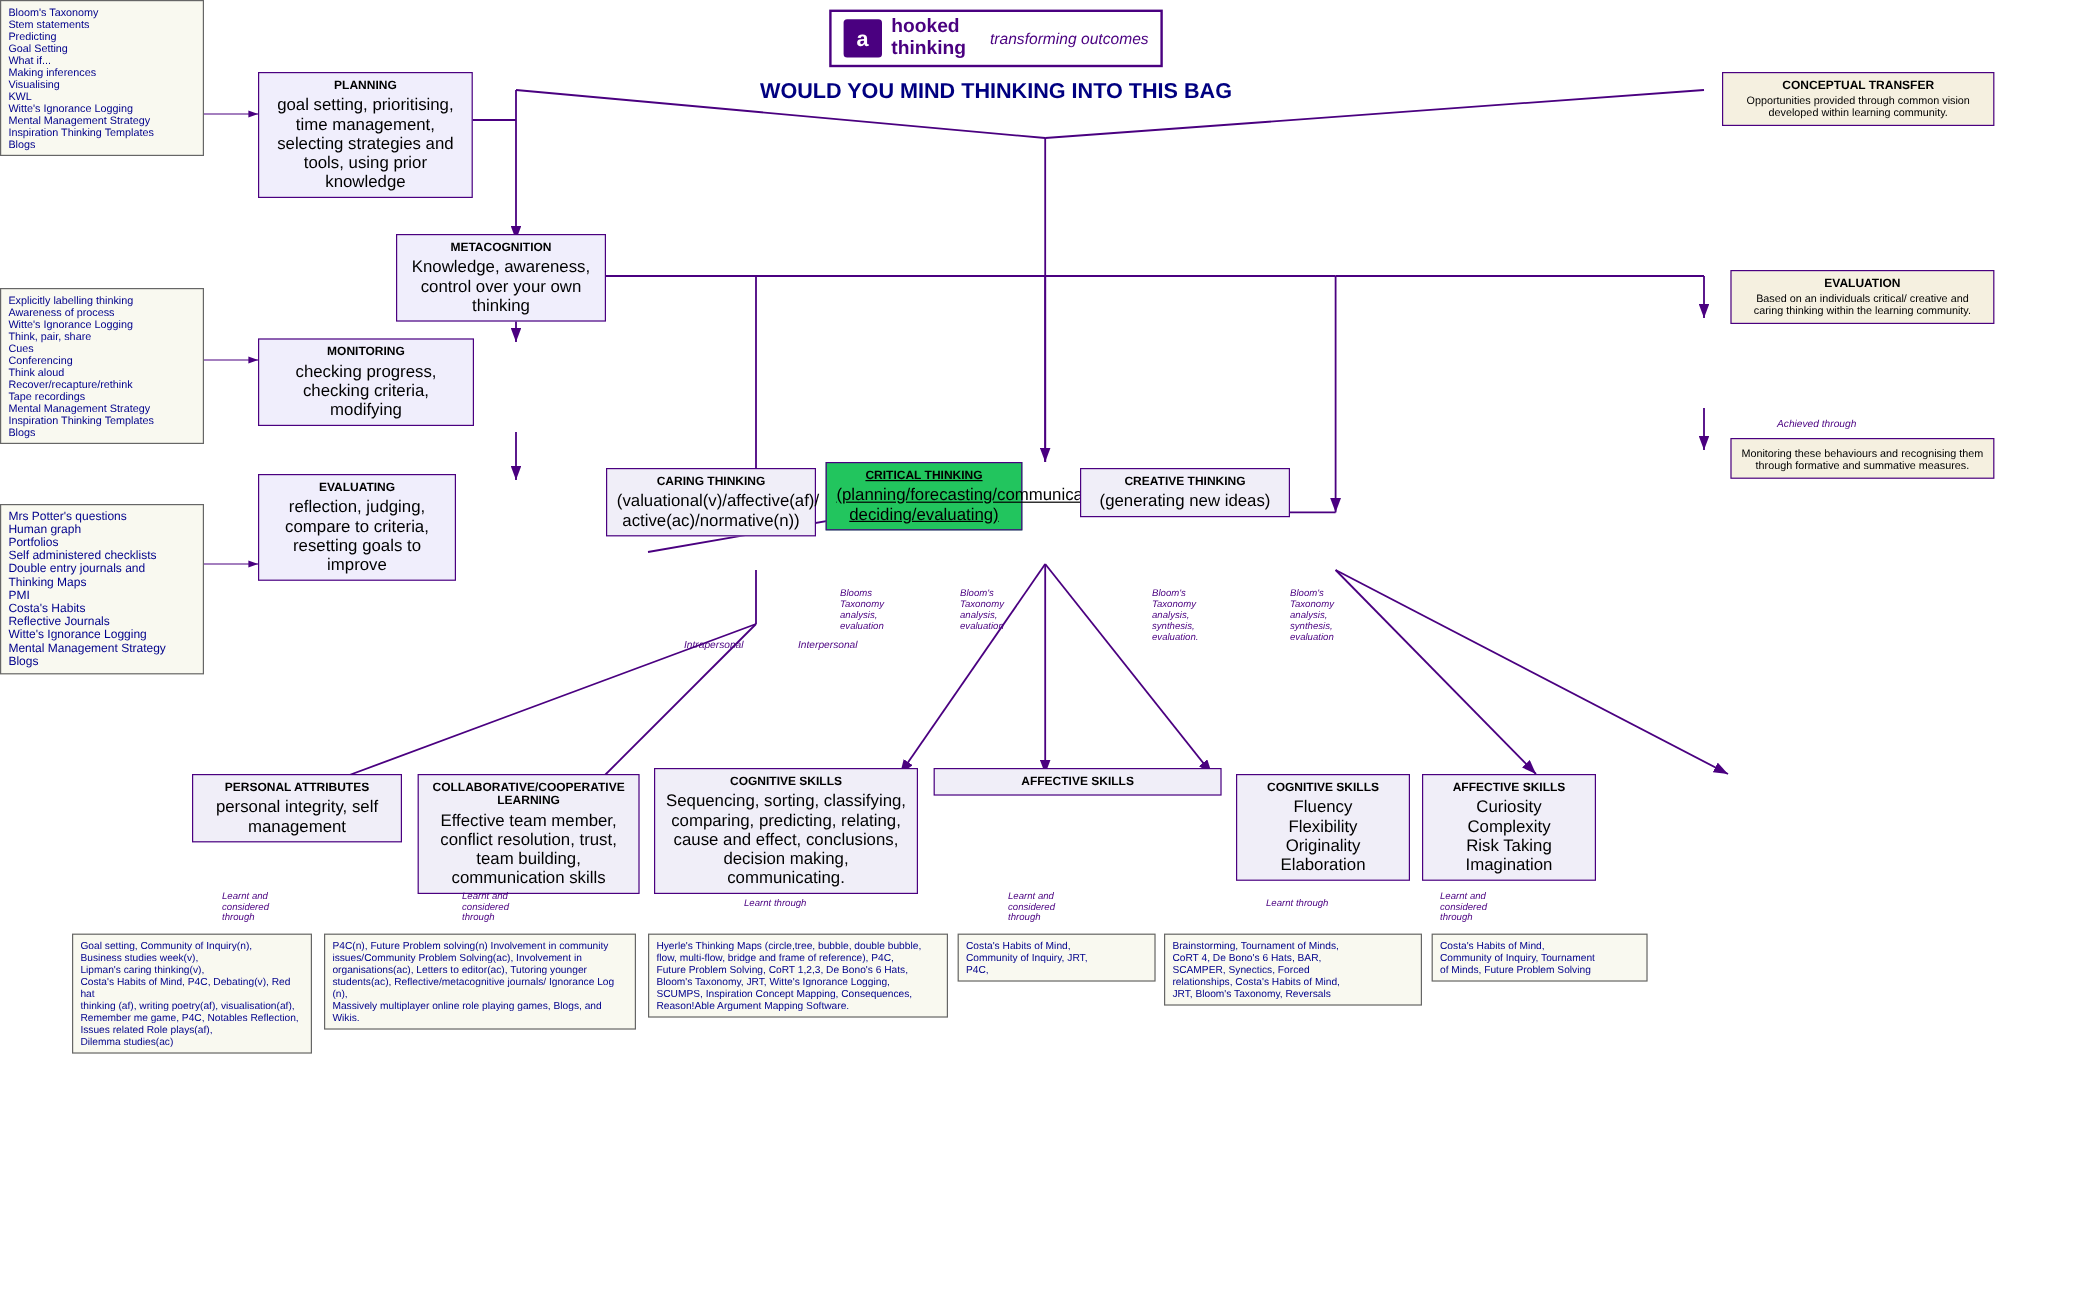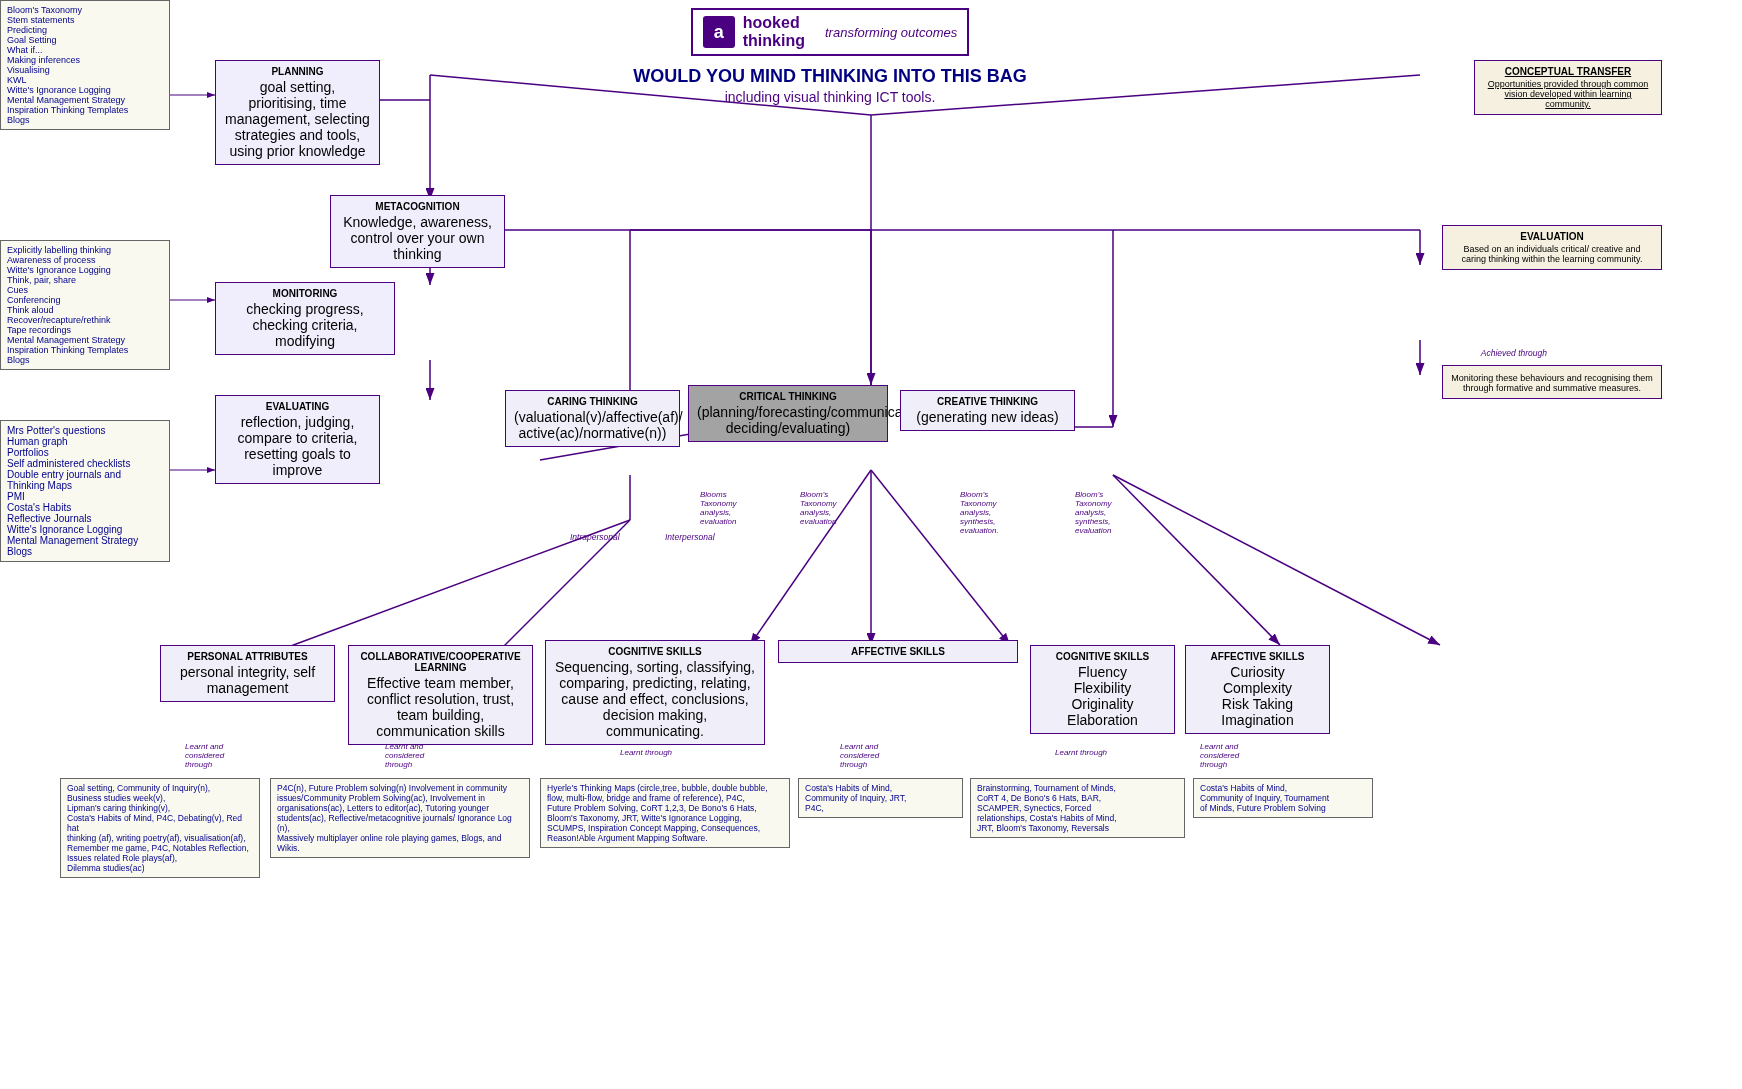--- a/index.html
+++ b/index.html
@@ -255,21 +255,20 @@
           <span>a</span>
         </div>
         <div class="logo-text">
           <span class="hooked">hooked</span>
           <span class="on-thinking">thinking</span>
         </div>
         <span class="tagline">transforming outcomes</span>
       </div>
     </div>
     <div class="main-title">WOULD YOU MIND THINKING INTO THIS BAG</div>
-    <div class="sub-title">including visual thinking ICT tools.</div>
   </div>
 
   <div class="side-box" style="left:0; top:38; width:170px; white-space:pre-line; font-size:9px; color:#00008b; text-align:left;">Bloom's Taxonomy
 Stem statements
 Predicting
 Goal Setting
 What if...
 Making inferences
 Visualising
 KWL
@@ -297,21 +296,21 @@
 Self administered checklists
 Double entry journals and
 Thinking Maps
 PMI
 Costa's Habits
 Reflective Journals
 Witte's Ignorance Logging
 Mental Management Strategy
 Blogs</div>
 
-  <div class="node-box" style="left:215px; top:60px; width:165px;">
+  <div class="node-box" style="left:215px; top:60px; width:179px;">
     <span class="title">PLANNING</span>
     <span class="content">goal setting, prioritising, time management, selecting strategies and tools, using prior knowledge</span>
   </div>
 
   <div class="node-box" style="left:330px; top:195px; width:175px;">
     <span class="title">METACOGNITION</span>
     <span class="content">Knowledge, awareness, control over your own thinking</span>
   </div>
 
   <div class="node-box" style="left:215px; top:282px; width:180px;">
@@ -322,31 +321,31 @@
   <div class="node-box" style="left:215px; top:395px; width:165px;">
     <span class="title">EVALUATING</span>
     <span class="content">reflection, judging, compare to criteria, resetting goals to improve</span>
   </div>
 
   <div class="node-box" style="left:505px; top:390px; width:175px; background:#f0eef8;">
     <span class="title">CARING THINKING</span>
     <span class="content">(valuational(v)/affective(af)/ active(ac)/normative(n))</span>
   </div>
 
-  <div class="node-box" style="left:688px; top:385px; width:200px; background:#a3a3a3;">
+  <div class="node-box" style="left:688px; top:385px; width:164px; background:#22c55e;text-decoration:underline;">
     <span class="title">CRITICAL THINKING</span>
     <span class="content">(planning/forecasting/communicating/ deciding/evaluating)</span>
   </div>
 
   <div class="node-box" style="left:900px; top:390px; width:175px; background:#f0eef8;">
     <span class="title">CREATIVE THINKING</span>
     <span class="content">(generating new ideas)</span>
   </div>
 
-  <div class="info-box" style="right:80px; top:60px; width:188px;text-decoration:underline;">
+  <div class="info-box" style="right:80px; top:60px; width:227px;">
     <span class="title">CONCEPTUAL  TRANSFER</span>
     <span class="content">Opportunities provided through common vision developed within learning community.</span>
   </div>
 
   <div class="info-box" style="right:80px; top:225px; width:220px;">
     <span class="title">EVALUATION</span>
     <span class="content">Based on an individuals critical/ creative and caring thinking within the learning community.</span>
   </div>
 
   <div class="info-box" style="right:80px; top:365px; width:220px;">

